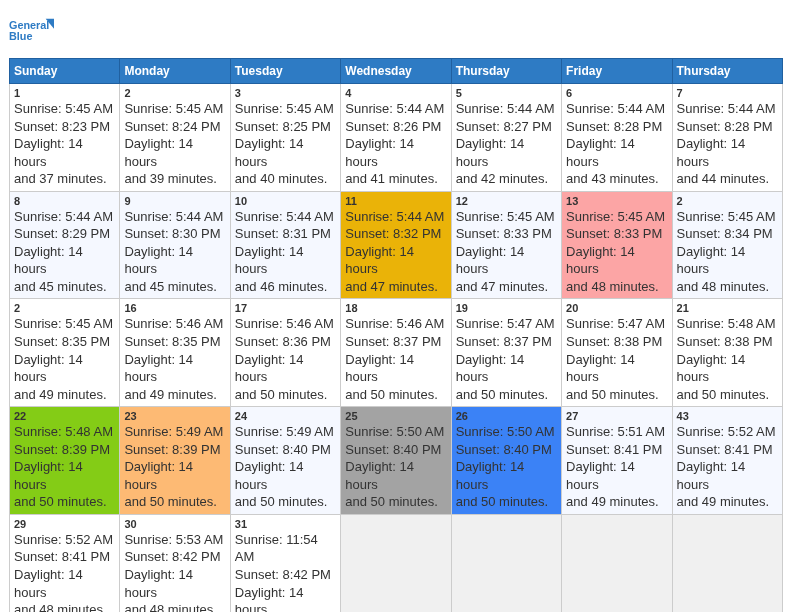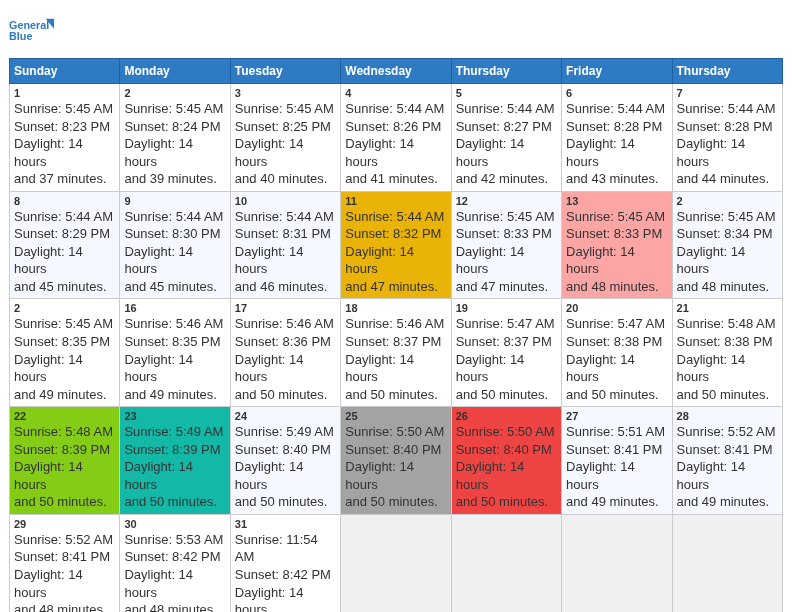--- a/index.html
+++ b/index.html
@@ -272,57 +272,57 @@
           </td>
         </tr>
         <tr>
           <td style="background: #84cc16;">
             <span class="day-num">22</span>
             <div class="day-info" style="white-space: pre-line;">Sunrise: 5:48 AM
 Sunset: 8:39 PM
 Daylight: 14 hours
 and 50 minutes.</div>
           </td>
-          <td style="background: #14b8a6; margin-left: 36px;">
+          <td style="background: #fdba74; margin-left: 36px;">
             <span class="day-num">23</span>
             <div class="day-info" style="white-space: pre-line;">Sunrise: 5:49 AM
 Sunset: 8:39 PM
 Daylight: 14 hours
 and 50 minutes.</div>
           </td>
           <td style="background: rgb(245, 248, 255);">
             <span class="day-num">24</span>
             <div class="day-info" style="white-space: pre-line;">Sunrise: 5:49 AM
 Sunset: 8:40 PM
 Daylight: 14 hours
 and 50 minutes.</div>
           </td>
           <td style="background: #a3a3a3;">
             <span class="day-num">25</span>
             <div class="day-info" style="white-space: pre-line;">Sunrise: 5:50 AM
 Sunset: 8:40 PM
 Daylight: 14 hours
 and 50 minutes.</div>
           </td>
-          <td style="background: #ef4444;">
+          <td style="background: #3b82f6;">
             <span class="day-num">26</span>
             <div class="day-info" style="white-space: pre-line;">Sunrise: 5:50 AM
 Sunset: 8:40 PM
 Daylight: 14 hours
 and 50 minutes.</div>
           </td>
           <td style="background: rgb(245, 248, 255);">
             <span class="day-num">27</span>
             <div class="day-info" style="white-space: pre-line;">Sunrise: 5:51 AM
 Sunset: 8:41 PM
 Daylight: 14 hours
 and 49 minutes.</div>
           </td>
           <td style="background: rgb(245, 248, 255);">
-            <span class="day-num">28</span>
+            <span class="day-num">43</span>
             <div class="day-info" style="white-space: pre-line;">Sunrise: 5:52 AM
 Sunset: 8:41 PM
 Daylight: 14 hours
 and 49 minutes.</div>
           </td>
         </tr>
         <tr class="last-row">
           <td>
             <span class="day-num">29</span>
             <div class="day-info" style="white-space: pre-line;">Sunrise: 5:52 AM

